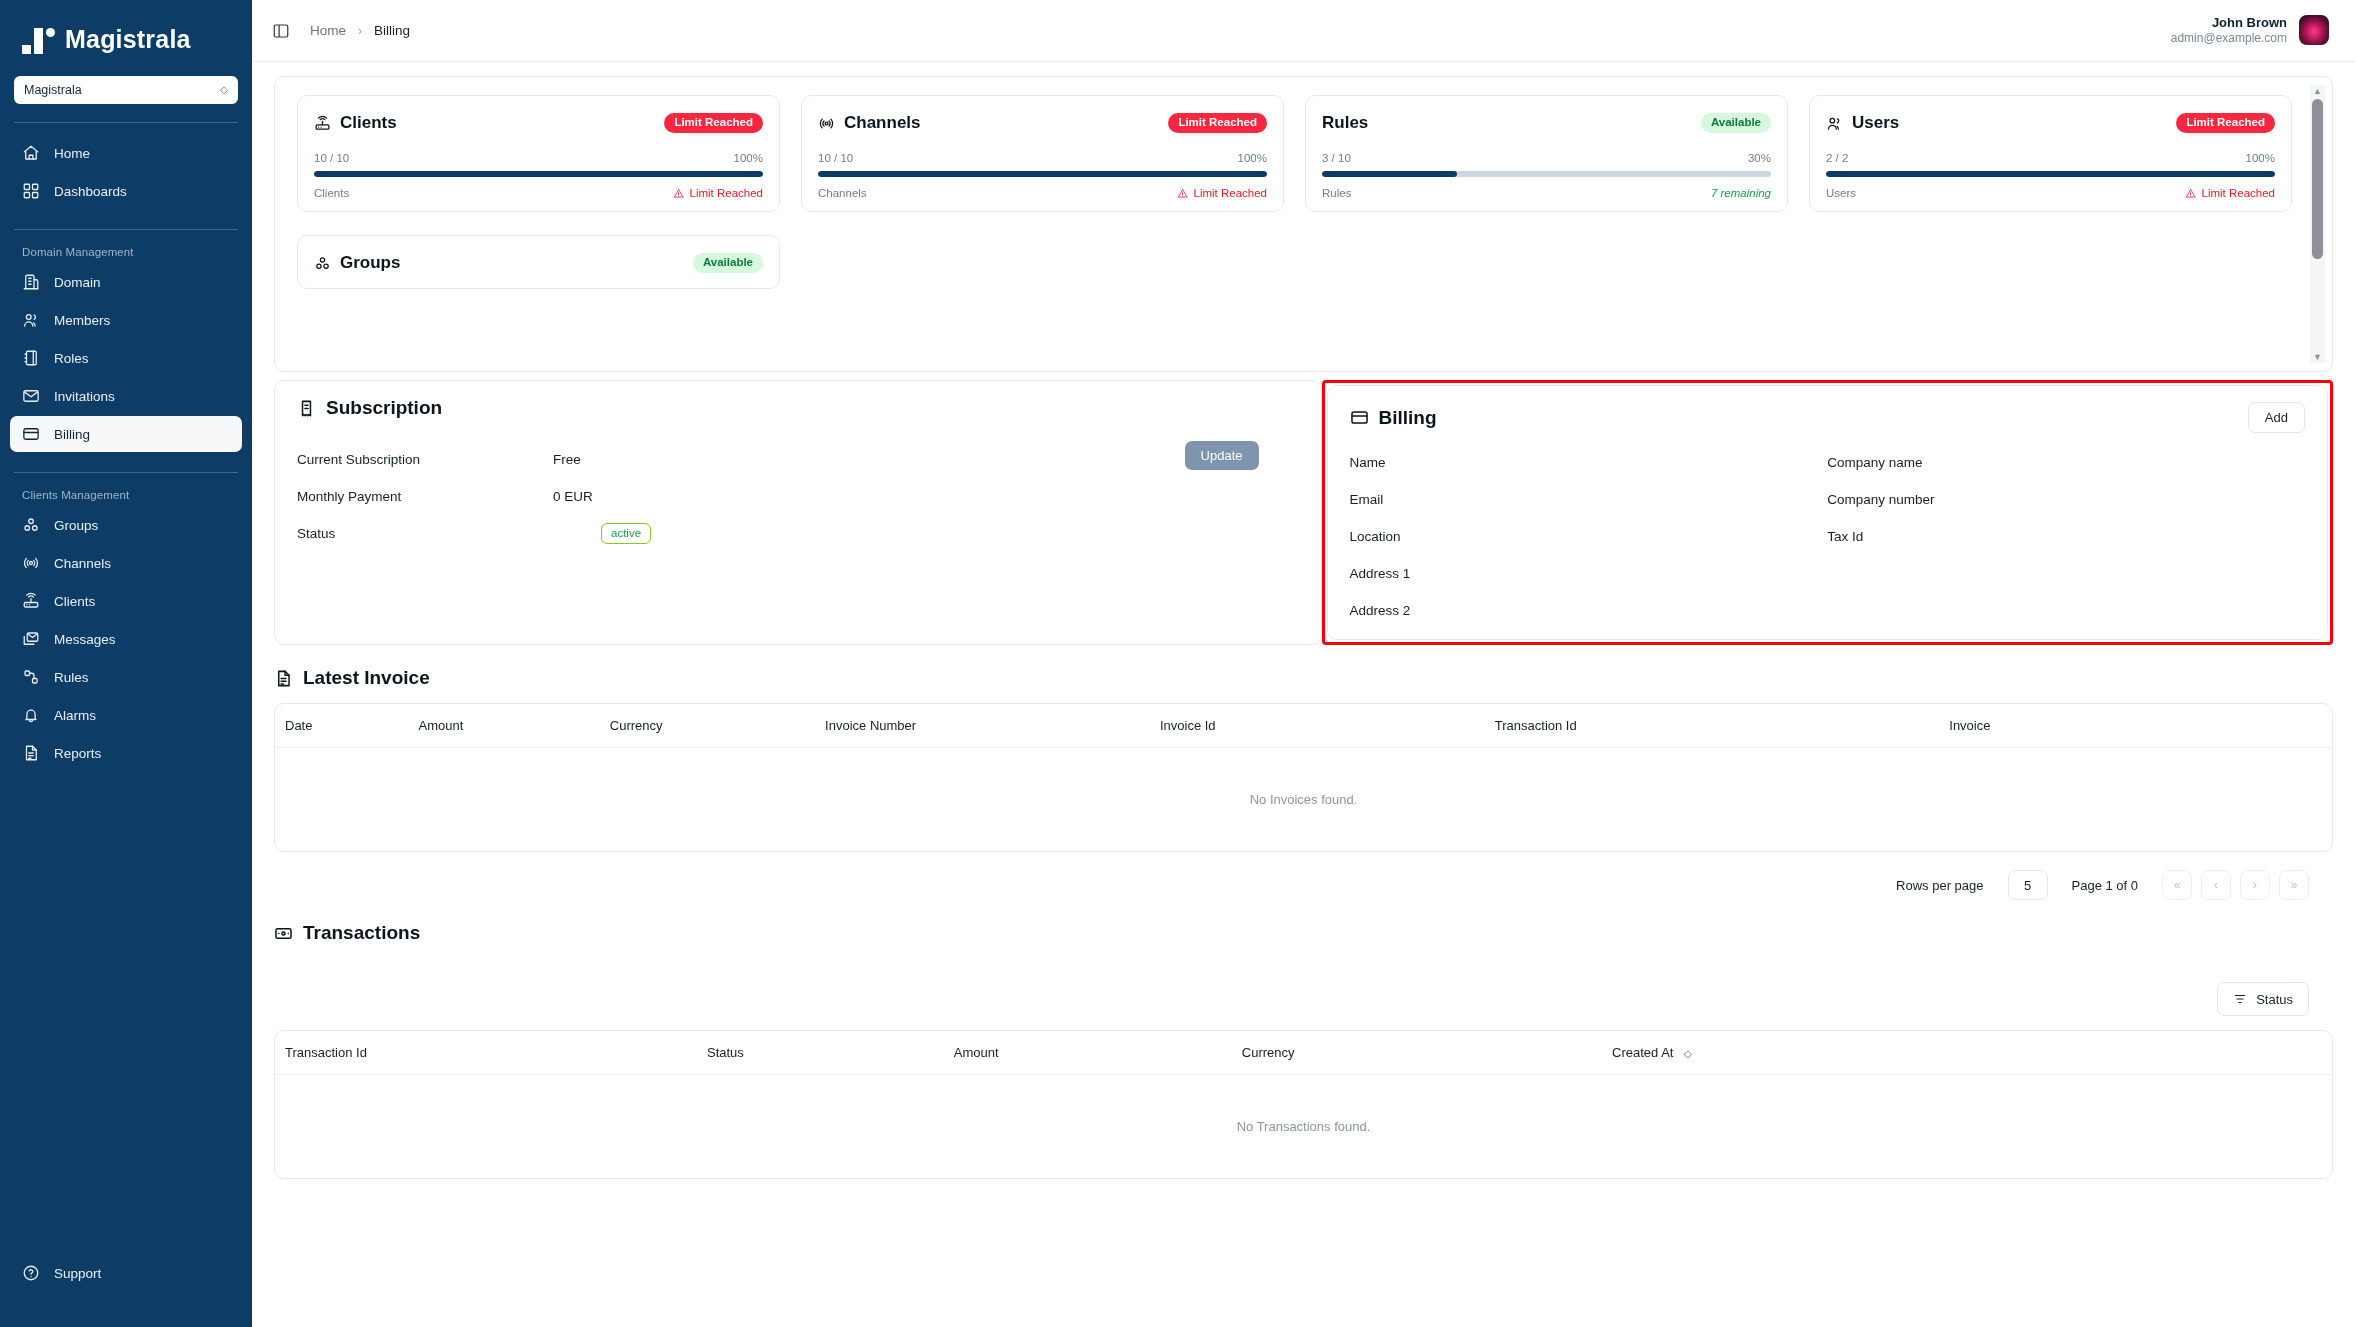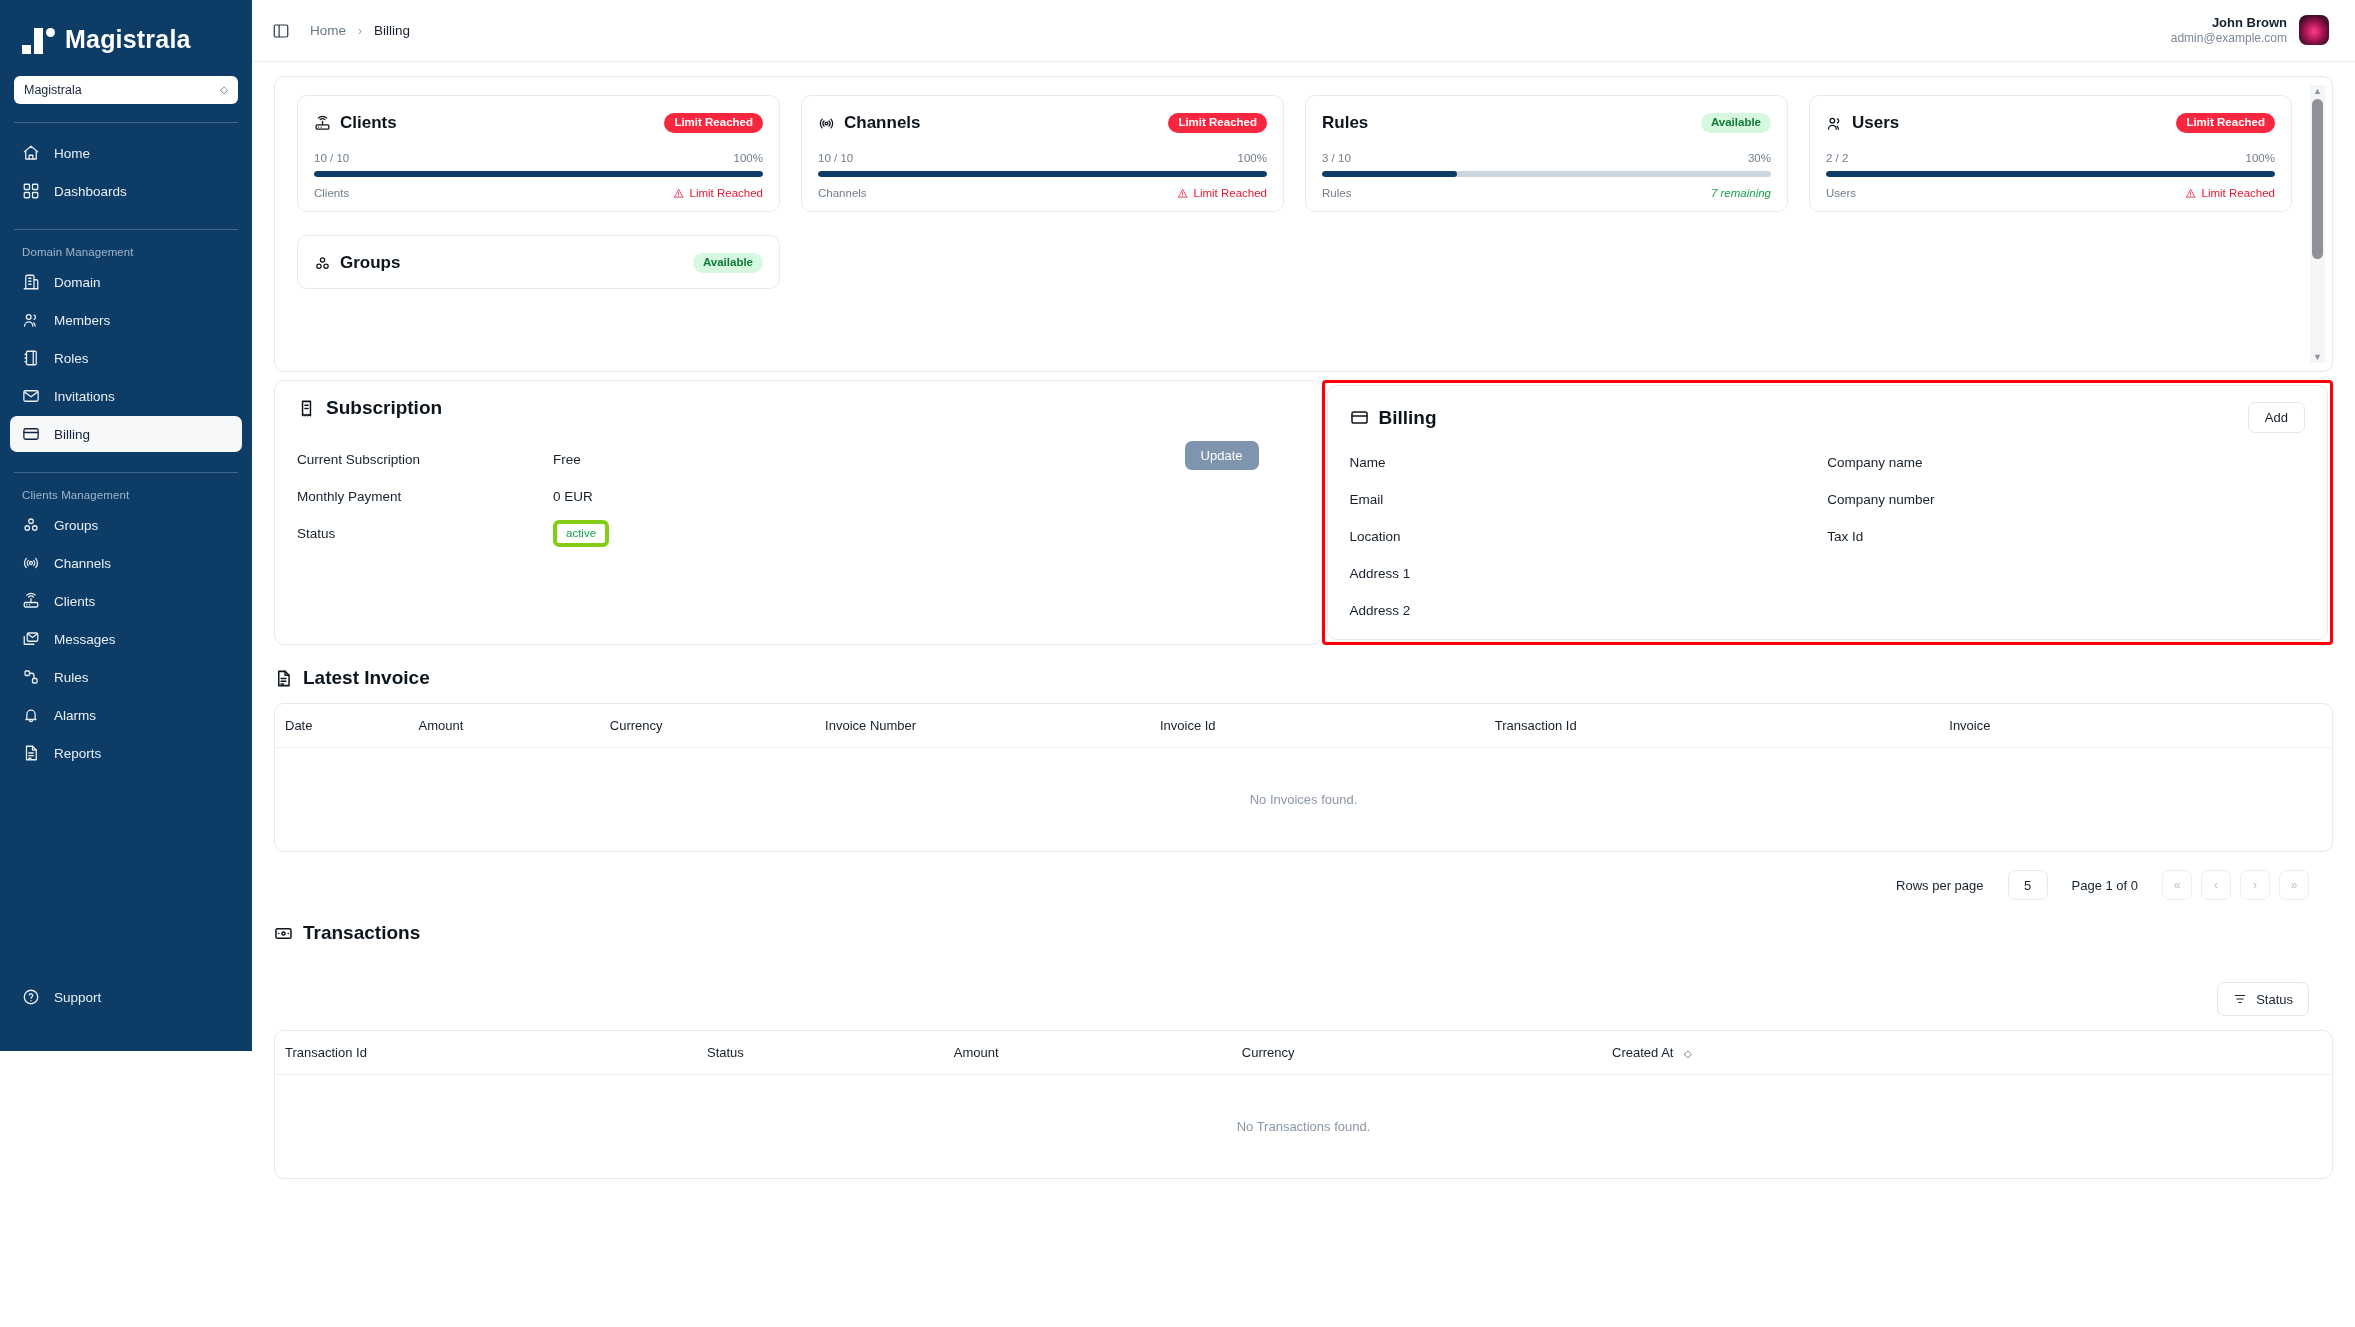--- a/index.html
+++ b/index.html
@@ -6,21 +6,21 @@
   html, body {
     width: 2355px; height: 1327px;
     font-family: "Liberation Sans", sans-serif;
     background: #ffffff;
     overflow: hidden;
   }
   .app { display: flex; width: 2355px; height: 1327px; }
 
   
   .sidebar {
-    width: 252px; min-width: 252px; height: 1051px;
+    width: 252px; min-width: 252px; height: 1327px;
     background: #0d3c67;
     display: flex; flex-direction: column;
     position: relative;
     color: #e8eef4;
   }
   .brand { display: flex; align-items: center; gap: 10px; padding: 24px 0 18px 22px; }
   .brand-mark { display: flex; align-items: flex-end; gap: 3px; height: 30px; }
   .bm-sq { width: 9px; height: 9px; background: #fff; }
   .bm-bar { width: 9px; height: 26px; background: #fff; }
   .bm-dot { width: 9px; height: 9px; border-radius: 50%; background: #fff; margin-bottom: 17px; }
@@ -133,22 +133,22 @@
   .btn-status { background: #fff; color: #17222d; border: 1px solid #e2e6ea; display: inline-flex; align-items: center; gap: 9px; padding: 9px 15px; }
   .btn-status svg { width: 14px; height: 14px; stroke: currentColor; fill: none; stroke-width: 1.8; stroke-linecap: round; }
 
   .sub-rows { margin-top: 22px; }
   .sub-row { display: flex; align-items: center; height: 37px; font-size: 13.5px; color: #15202b; }
   .sub-row .lbl { width: 256px; color: #16212c; }
   .sub-row .val { color: #15202b; }
   .sub-row.with-btn { position: relative; }
   .upd-wrap { position: absolute; right: 40px; top: 0; }
   .pill-active {
-    display: inline-block; border: 4px solid #84cc16; color: #16a34a; background: #fff;
-    font-size: 11.5px; border-radius: 6px; padding: 3px 9px; line-height: 1.15;
+    display: inline-block; border: 1px solid #84cc16; color: #16a34a; background: #fff;
+    font-size: 11.5px; border-radius: 6px; padding: 3px 9px; line-height: 1.15; margin-left: 48px;
   }
   .date-chip {
     display: inline-block; border: 1px solid #e2e6ea; border-radius: 6px; padding: 3px 8px;
     font-size: 12px; font-weight: 700; color: #16212c; margin: 0 3px;
   }
   .from-to { font-size: 13px; color: #16212c; }
 
   .bill-grid { margin-top: 22px; display: grid; grid-template-columns: 1fr 1fr; row-gap: 19px; }
   .bill-label { font-size: 13.5px; color: #16212c; height: 18px; }
 

